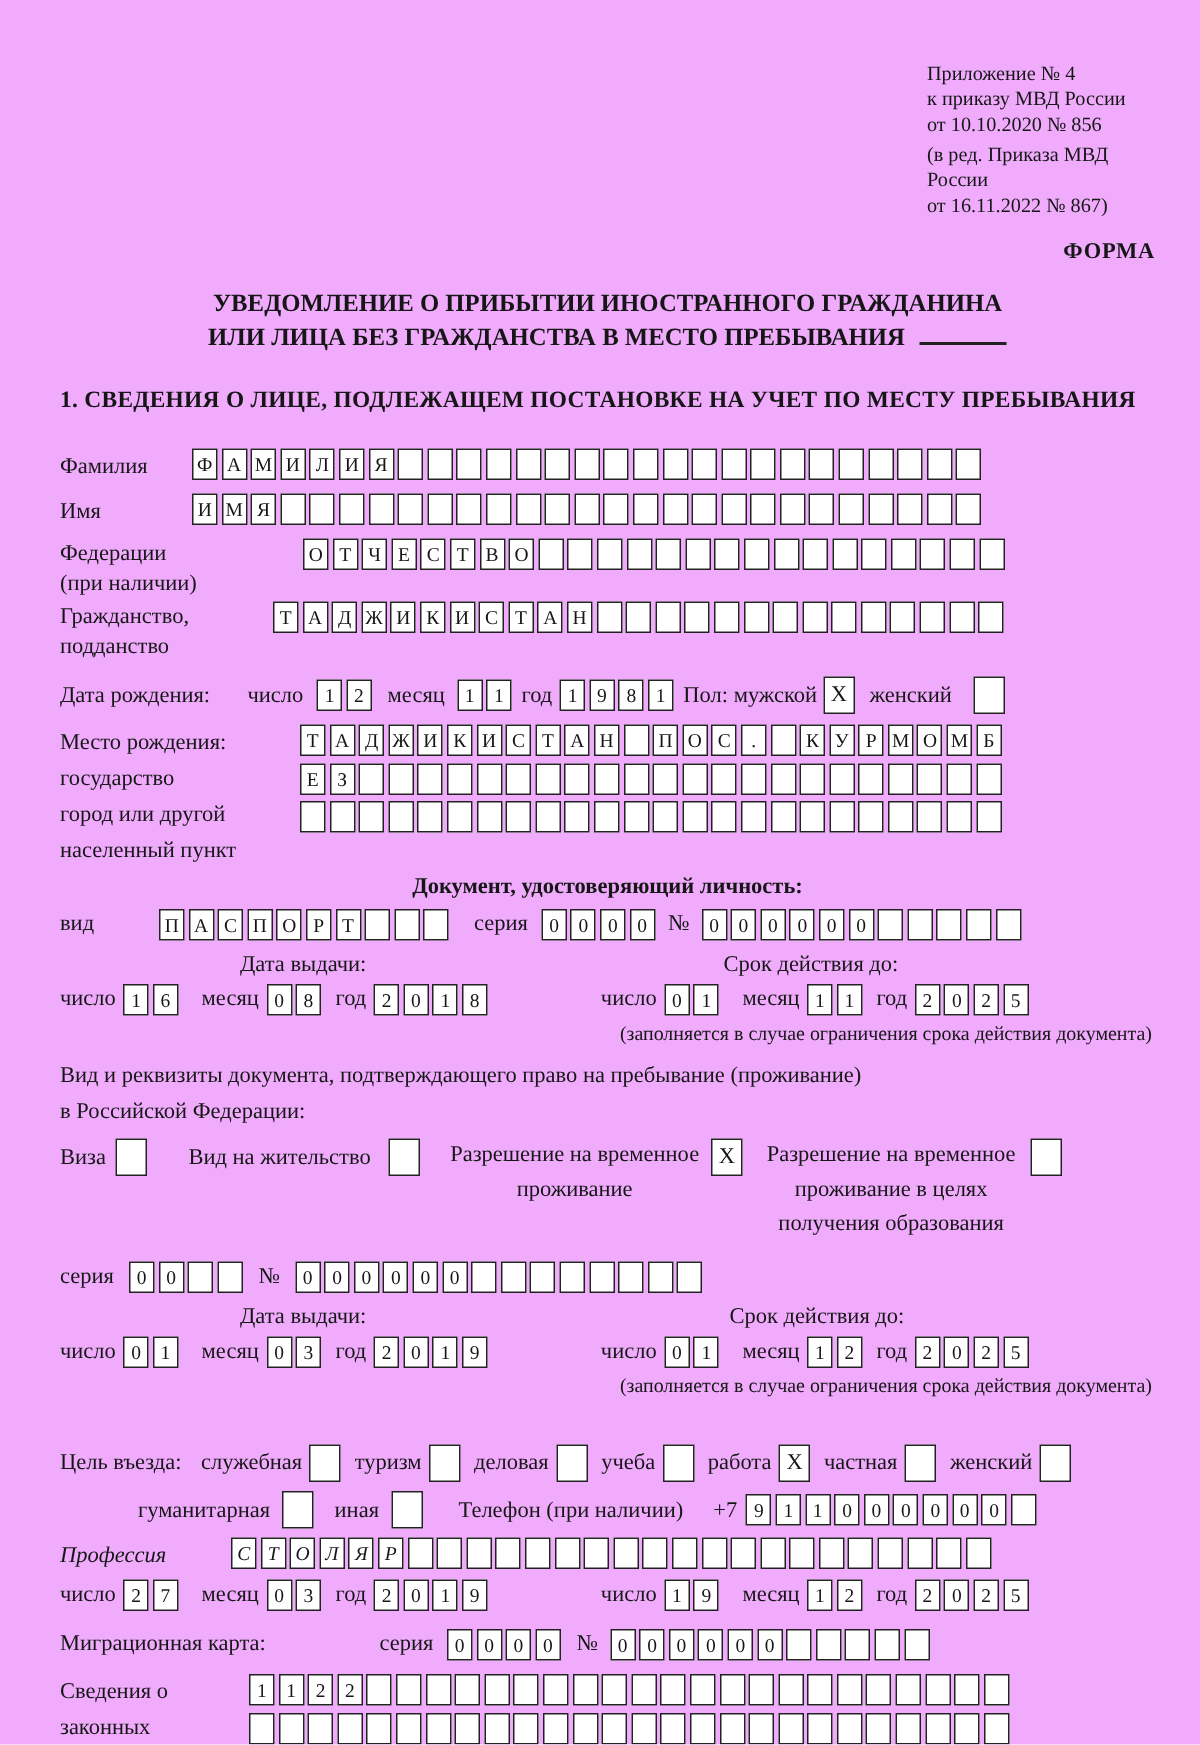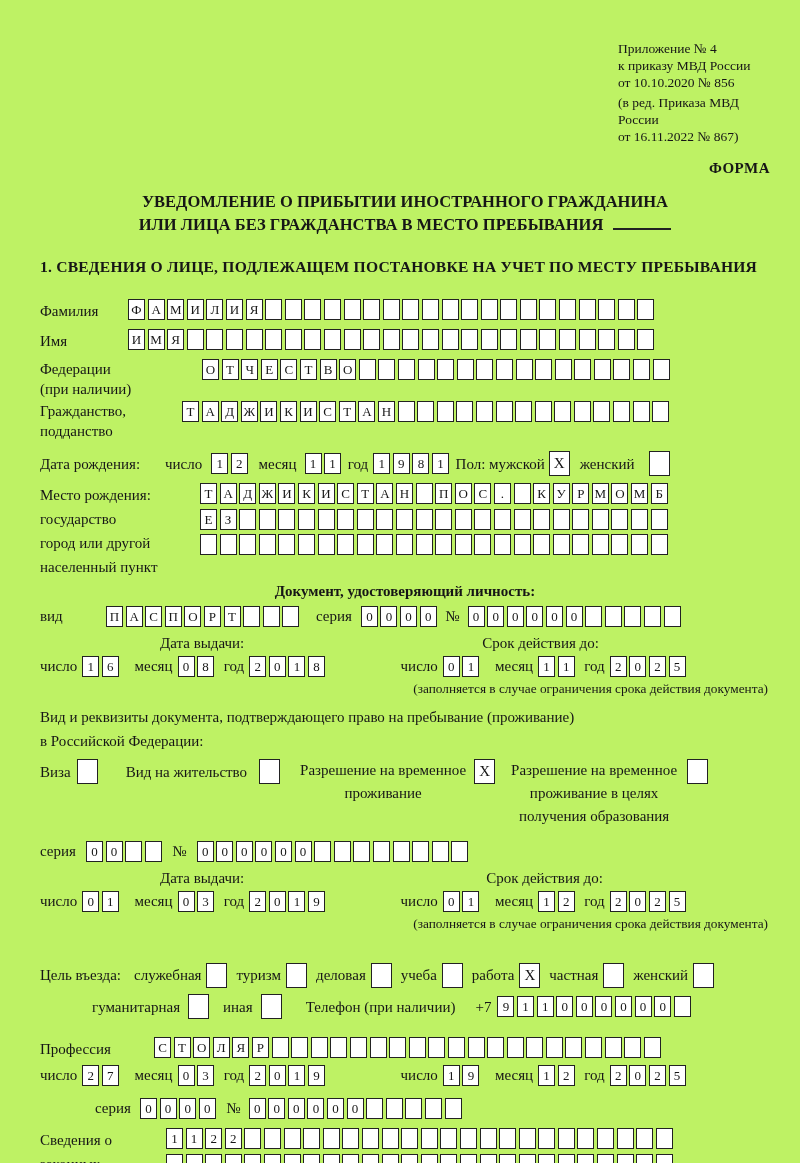--- a/index.html
+++ b/index.html
@@ -1,18 +1,18 @@
 <!DOCTYPE html>
 <html lang="ru"><head>
 <meta charset="utf-8">
 <style>
   * { box-sizing: border-box; }
   html,body { margin:0; padding:0; background:#ffffff; }
   body { font-family:"Liberation Serif","DejaVu Serif",serif; color:#161616; }
-  .page { width:800px; height:1163px; padding:40px 30px 0 40px; position:relative; overflow:hidden; background:#bef264; }
+  .page { width:800px; height:1163px; padding:40px 30px 0 40px; position:relative; overflow:hidden; background:#f0abfc; }
 
   
   .hdr { margin-left:578px; font-size:13.5px; line-height:17px; }
   .hdr .amend { margin-top:3px; }
   .form-label { text-align:right; font-weight:bold; font-size:15px; margin-top:15px; letter-spacing:0.5px; }
 
   
   .title { text-align:center; font-weight:bold; font-size:16.5px; line-height:23px; margin-top:13px; }
   .blank-line { display:inline-block; width:58px; border-bottom:2.2px solid #222; margin-left:10px; height:14px; }
 
@@ -588,21 +588,21 @@
         <span class="cell">0</span>
         <span class="cell">0</span>
         <span class="cell">0</span>
         <span class="cell">0</span>
         <span class="cell">0</span>
         <span class="cell">0</span>
         <span class="cell"></span>
       </span>
   </div>
 
-  <div class="row" style="margin-top:18px;">
+  <div class="row" style="margin-top:6px;font-style:italic;">
     <div class="lbl w-prof">Профессия</div>
     <div class="cells" style="margin-left:4px;">
         <span class="cell">С</span>
         <span class="cell">Т</span>
         <span class="cell">О</span>
         <span class="cell">Л</span>
         <span class="cell">Я</span>
         <span class="cell">Р</span>
         <span class="cell"></span>
         <span class="cell"></span>
@@ -661,20 +661,21 @@
       <span class="cells">
           <span class="cell">2</span>
           <span class="cell">0</span>
           <span class="cell">2</span>
           <span class="cell">5</span>
         </span>
     </span>
   </div>
 
   <div class="row" style="margin-top:9px; align-items:center;">
+    <span class="dlabel w-mig">Миграционная карта:</span>
     <span class="dlabel ml55" style="margin-right:9px;">серия</span>
     <span class="cells">
         <span class="cell">0</span>
         <span class="cell">0</span>
         <span class="cell">0</span>
         <span class="cell">0</span>
       </span>
     <span class="dlabel ml8" style="margin-right:8px;">№</span>
     <span class="cells">
         <span class="cell">0</span>

